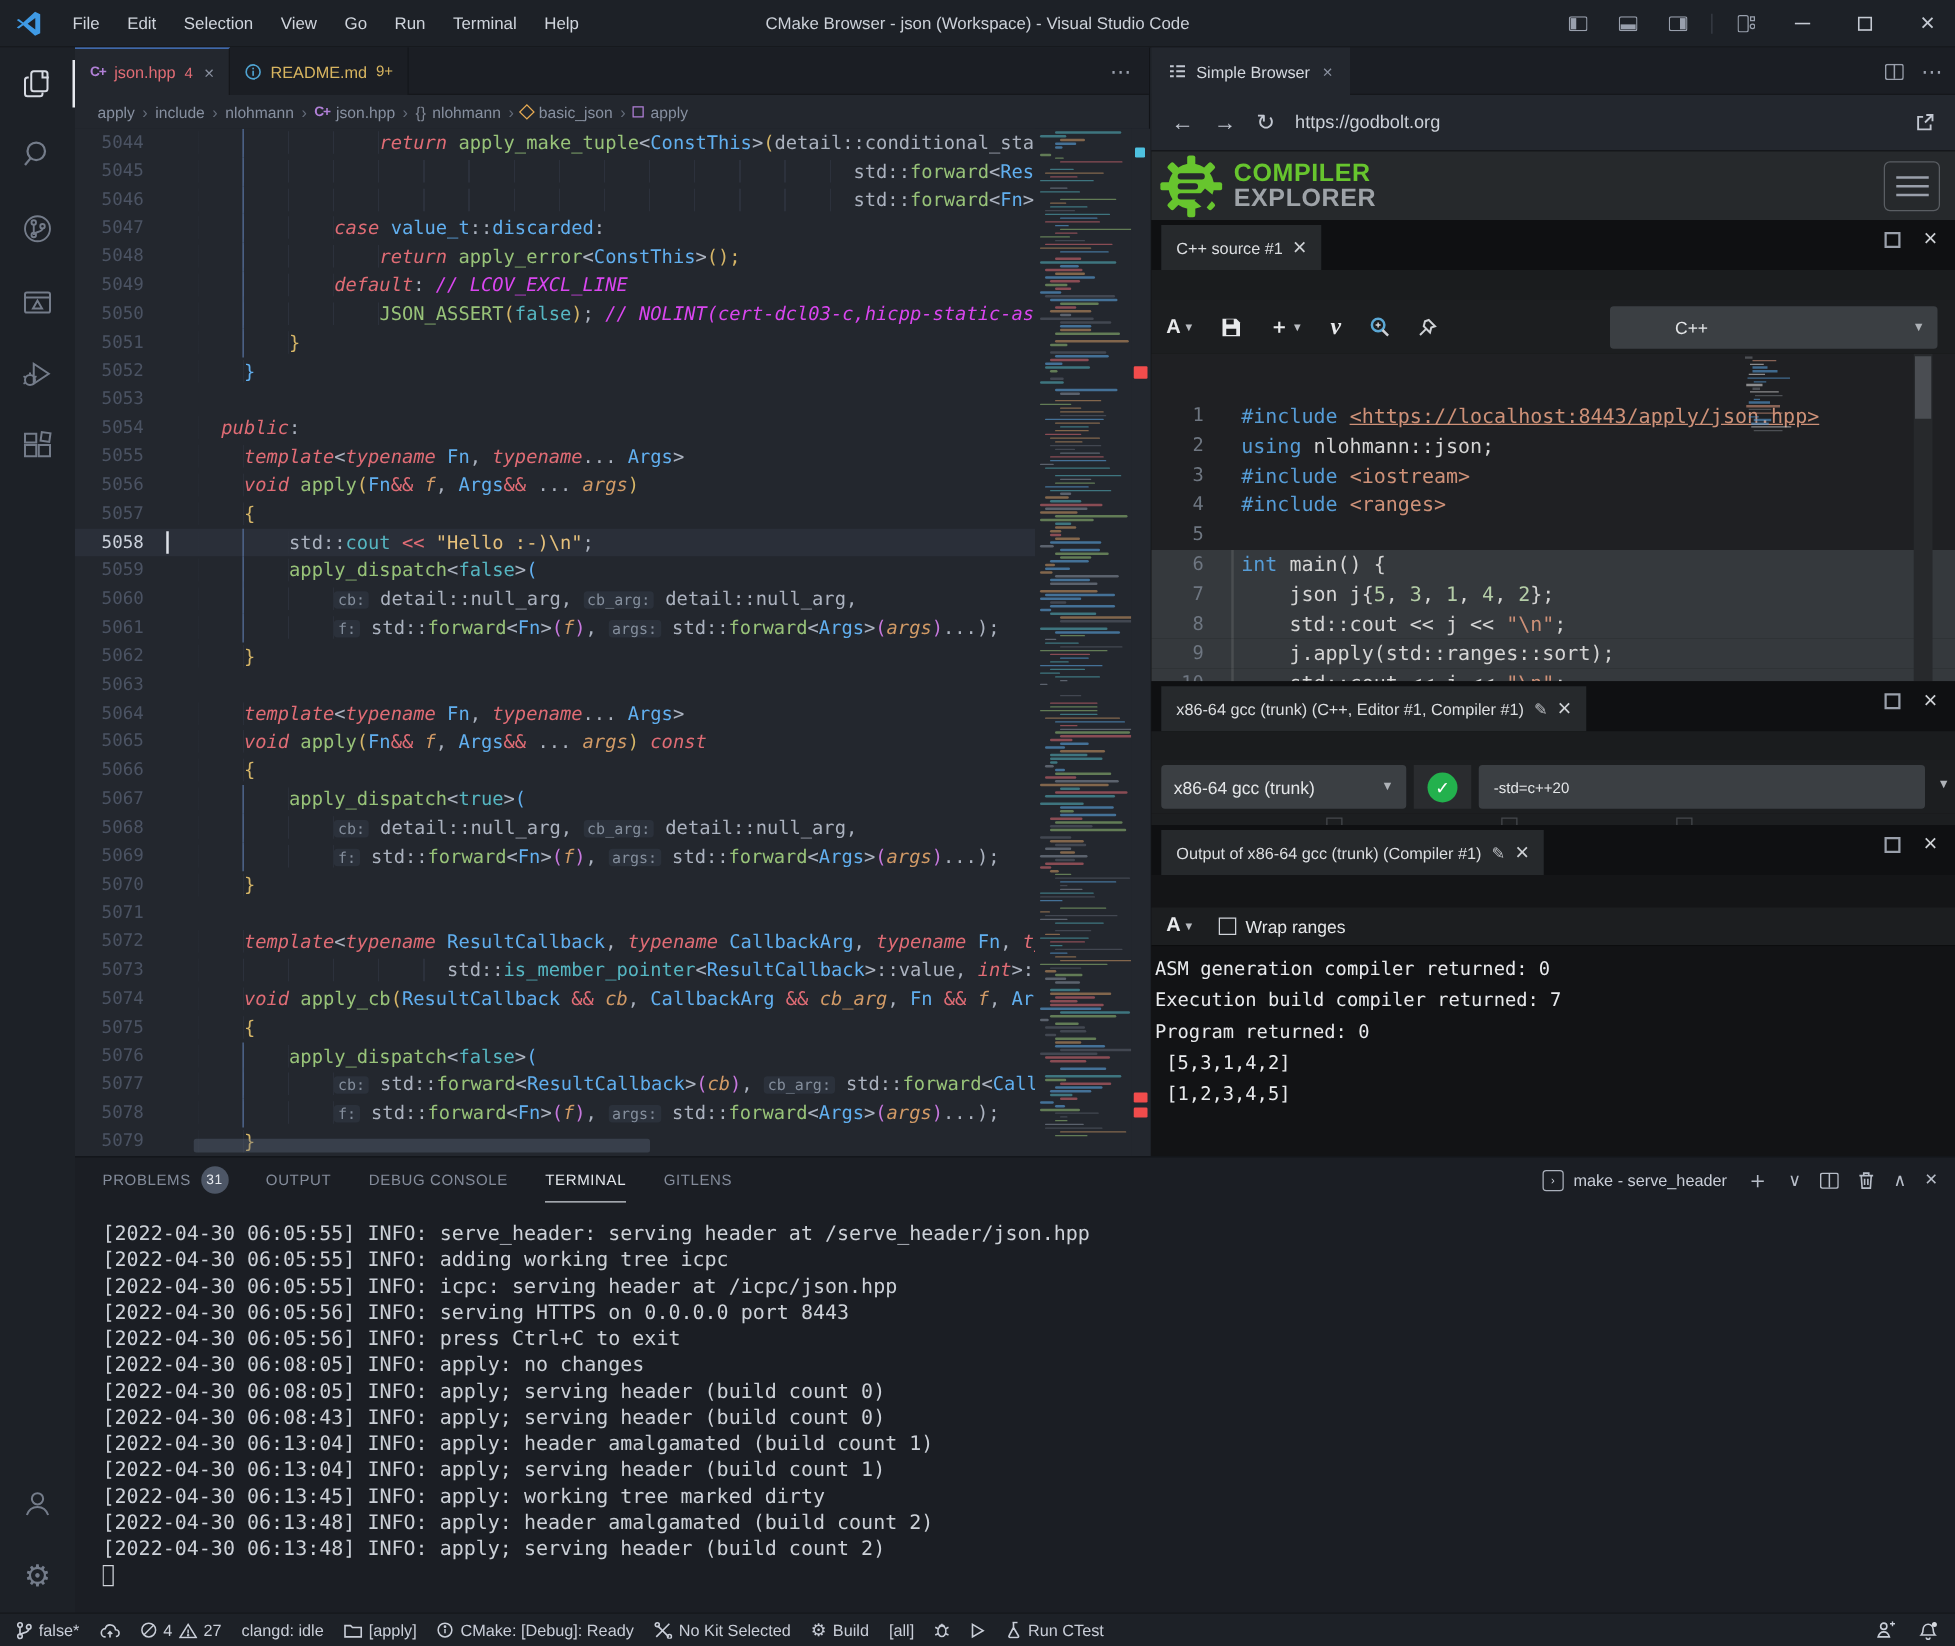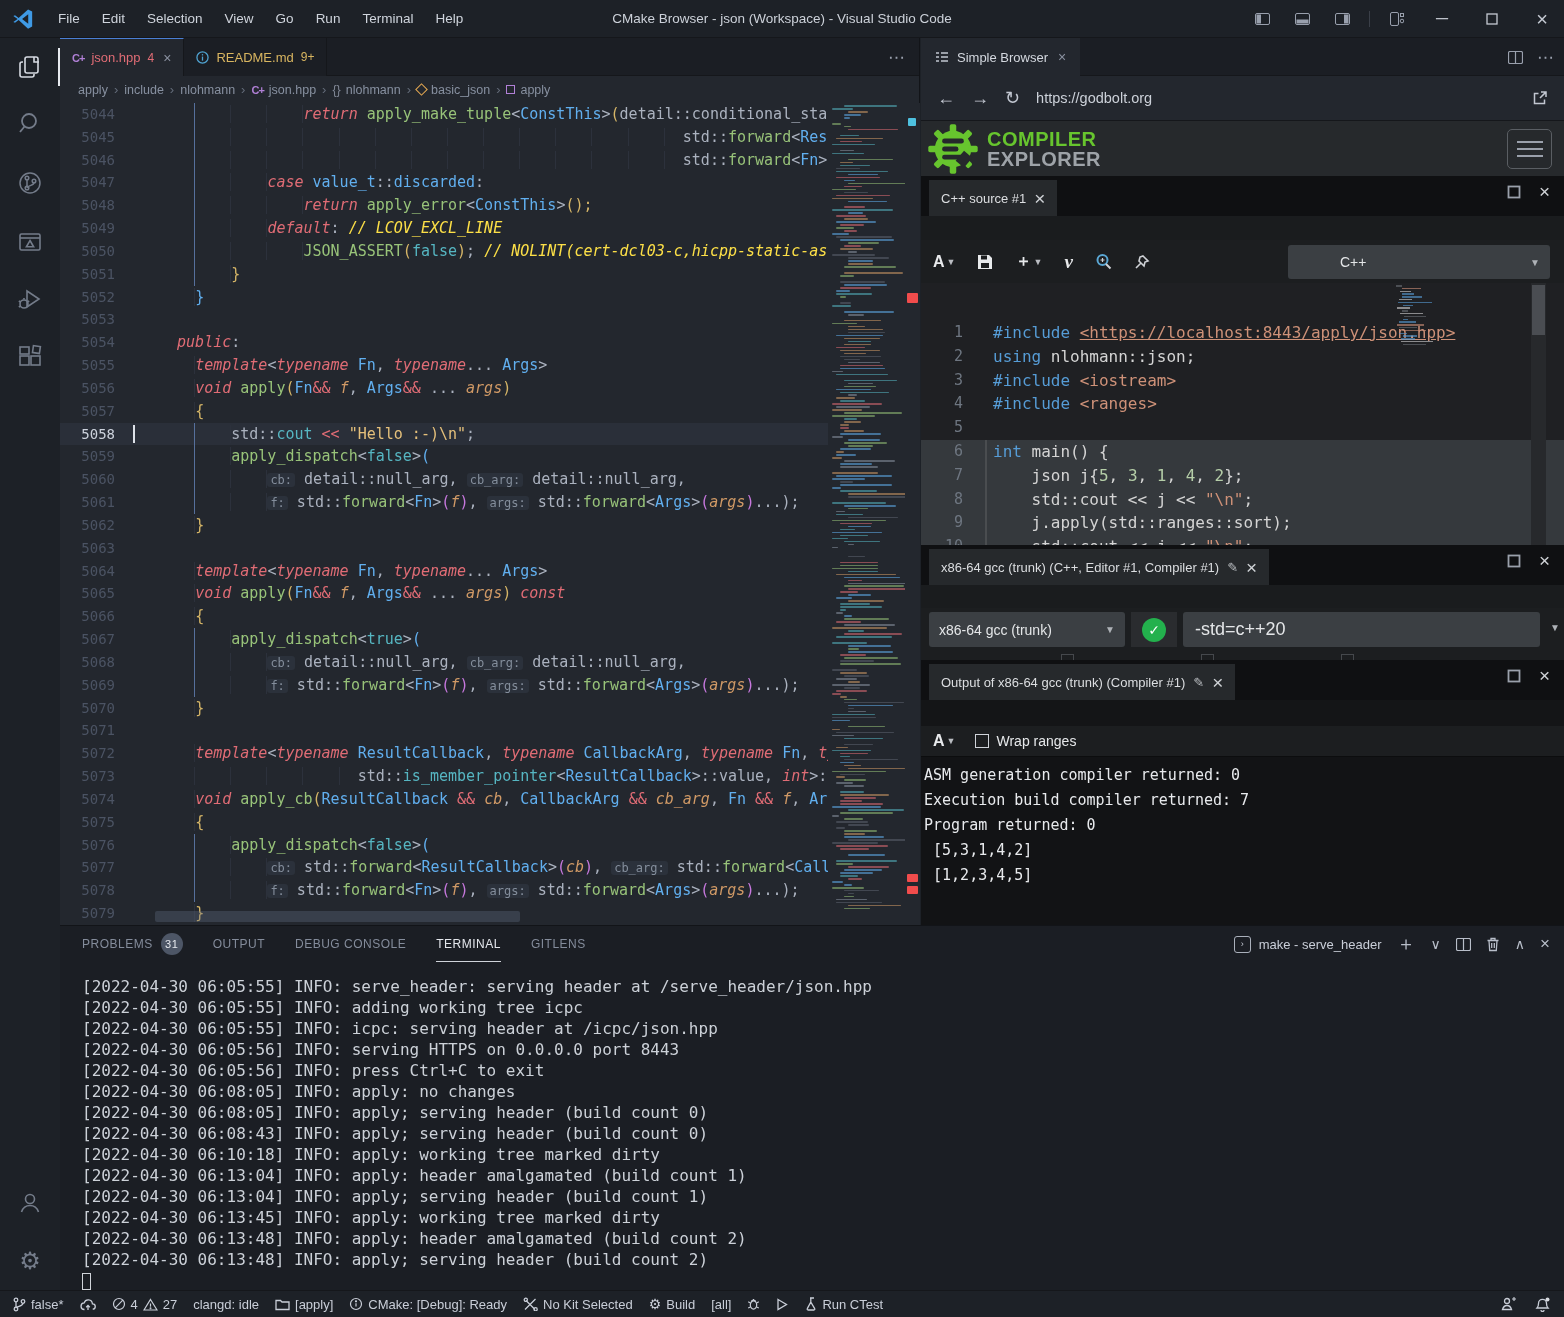--- a/index.html
+++ b/index.html
@@ -48,21 +48,21 @@
   .ed-line{height:22.83px;line-height:22.83px;display:flex;white-space:pre}
   .ed-line.cur{background:#2a2f39}
   .ed-gut{display:inline-block;width:55px;min-width:55px;text-align:right;color:#4b5363;margin-right:44px;font-size:14px}
   .ed-line.cur .ed-gut{color:#ccd2dc}
   .line-body{position:relative;white-space:pre;flex:0 0 auto}
   .ed-line.cur .line-body::before{content:"";position:absolute;left:-26px;top:2px;width:2px;height:18px;background:#dde1e8}
   .ind{white-space:pre;background-image:repeating-linear-gradient(90deg,transparent 0,transparent calc(4ch - 1px),#2c313c calc(4ch - 1px),#2c313c 4ch)}
   .agl{position:absolute;left:calc(4ch - 1px);top:0;width:1px;height:100%;background:#56709c}
   .tk-w{color:#abb2bf}.tk-k{color:#e06c75;font-style:italic}.tk-fn{color:#98c379}
   .tk-ty{color:#61afef}.tk-tl{color:#56b6c2}.tk-op{color:#e06c75}
-  .tk-pm{color:#d19a66;font-style:italic}.tk-cm{color:#fde047;font-style:italic}
+  .tk-pm{color:#d19a66;font-style:italic}.tk-cm{color:#d946ef;font-style:italic}
   .tk-st{color:#e5c07b}.tk-b1{color:#d5b567}.tk-b2{color:#61afef}.tk-b3{color:#c678dd}
   .tk-hint{background:#2b313b;color:#848e9c;border-radius:3px;padding:0 3px;font-size:12px;font-style:normal}
 
   .minimap{position:absolute;left:768px;top:0;width:77px;height:822px;background:#23272e;overflow:hidden;padding-top:2px}
   .mm-line{height:1.6px;margin-bottom:1.4px;opacity:.55;border-radius:1px}
   .overview{position:absolute;left:845px;top:0;width:15px;height:822px;background:#23272e}
   .ov-mark{position:absolute;border-radius:1px}
   .hscroll{position:absolute;left:95px;bottom:3px;width:365px;height:11px;background:rgba(96,108,130,.35);border-radius:2px}
 
   
@@ -109,21 +109,21 @@
   .ce-scroll{position:absolute;left:610px;top:0;width:15px;height:262px;background:#27292c}
   .ce-scroll i{position:absolute;left:1px;top:2px;width:13px;height:50px;background:#4a4d52;display:block}
 
   .cmp-row{position:absolute;left:0;right:0;height:43px;background:#1c1e20}
   .cmp-select{position:absolute;left:8px;top:4px;width:196px;height:35px;background:#3b3f43;border-radius:3px;
     display:flex;align-items:center;padding:0 10px;font-size:14px;color:#e4e6e8}
   .cmp-select .chev{margin-left:auto;font-size:10px;color:#aeb2b7}
   .cmp-check{position:absolute;left:210px;top:4px;width:46px;height:35px;background:#2a2c2f;display:flex;align-items:center;justify-content:center}
   .ck-circle{width:24px;height:24px;border-radius:50%;background:#23b14d;color:#fff;font-size:14px;display:flex;align-items:center;justify-content:center}
   .cmp-opts{position:absolute;left:262px;right:24px;top:4px;height:35px;background:#3b3f43;border-radius:3px;
-    display:flex;align-items:center;padding-left:12px;font-size:18px;color:#e4e6e8}
+    display:flex;align-items:center;padding-left:12px;font-size:12px;color:#e4e6e8}
   .cmp-opts-chev{position:absolute;right:4px;top:14px;font-size:10px;color:#aeb2b7}
   .faint-strip{position:absolute;left:0;right:0;height:9px;background:#1c1e20;overflow:hidden}
   .faint-strip i{position:absolute;top:3px;width:13px;height:13px;border:1.5px solid #45484c;display:block}
 
   .out-toolbar{position:absolute;left:0;right:0;height:31px;background:#1c1e20;display:flex;align-items:center;gap:20px;padding-left:12px;border-bottom:1px solid #0c0d0e}
   .wrap-box{display:flex;align-items:center;gap:7px;color:#e6e8ea;font-size:14px}
   .checkbox{width:14px;height:14px;border:1.7px solid #cfd3d9;display:inline-block}
   .ce-output{position:absolute;left:0;right:0;bottom:0;background:#121315;
     font-family:"DejaVu Sans Mono",monospace;font-size:15px;color:#e8eaed;padding:6px 0 0 3px}
   .out-line{height:25px;line-height:25px;white-space:pre}
@@ -805,21 +805,20 @@
     </div>
     <div id="term-lines">
         <div class="term-line">[2022-04-30 06:05:55] INFO: serve_header: serving header at /serve_header/json.hpp</div>
         <div class="term-line">[2022-04-30 06:05:55] INFO: adding working tree icpc</div>
         <div class="term-line">[2022-04-30 06:05:55] INFO: icpc: serving header at /icpc/json.hpp</div>
         <div class="term-line">[2022-04-30 06:05:56] INFO: serving HTTPS on 0.0.0.0 port 8443</div>
         <div class="term-line">[2022-04-30 06:05:56] INFO: press Ctrl+C to exit</div>
         <div class="term-line">[2022-04-30 06:08:05] INFO: apply: no changes</div>
         <div class="term-line">[2022-04-30 06:08:05] INFO: apply; serving header (build count 0)</div>
         <div class="term-line">[2022-04-30 06:08:43] INFO: apply; serving header (build count 0)</div>
-        <div class="term-line">[2022-04-30 06:10:18] INFO: apply: working tree marked dirty</div>
         <div class="term-line">[2022-04-30 06:13:04] INFO: apply: header amalgamated (build count 1)</div>
         <div class="term-line">[2022-04-30 06:13:04] INFO: apply; serving header (build count 1)</div>
         <div class="term-line">[2022-04-30 06:13:45] INFO: apply: working tree marked dirty</div>
         <div class="term-line">[2022-04-30 06:13:48] INFO: apply: header amalgamated (build count 2)</div>
         <div class="term-line">[2022-04-30 06:13:48] INFO: apply; serving header (build count 2)</div>
         <div class="term-cursor"></div>
       </div>
   </div>
 
   <div class="statusbar">

